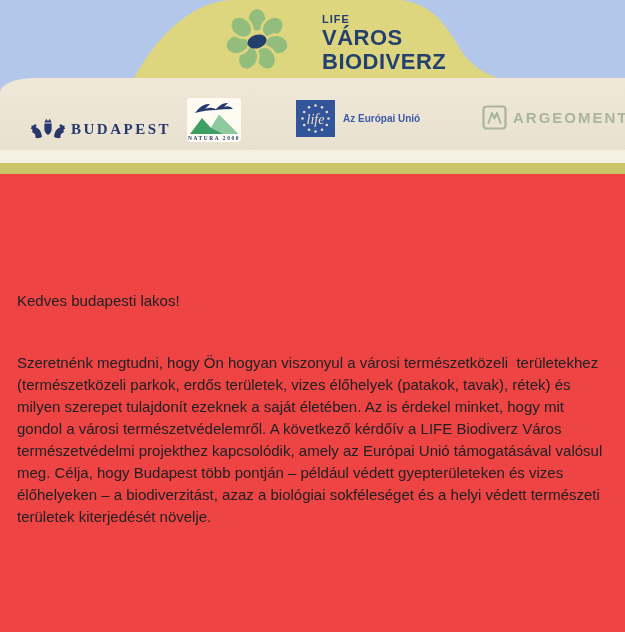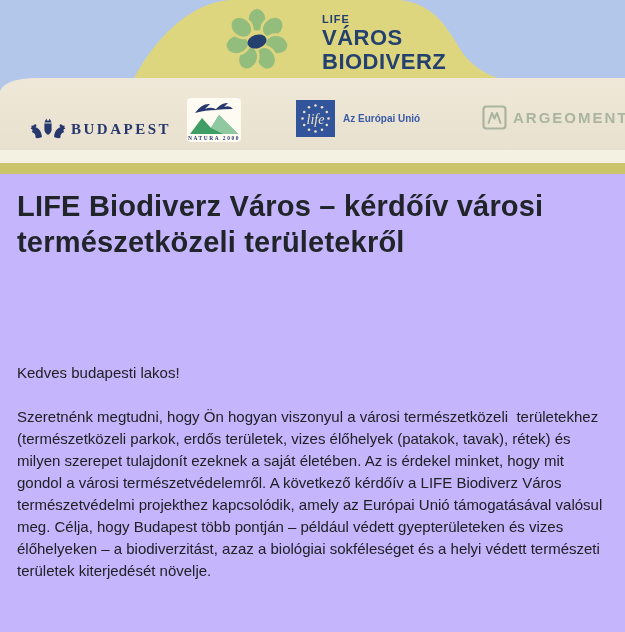--- a/index.html
+++ b/index.html
@@ -1,18 +1,18 @@
 <!DOCTYPE html>
 <html><head>
 <meta charset="utf-8">
 <style>
   * { margin:0; padding:0; box-sizing:border-box; }
   html,body { width:625px; height:632px; overflow:hidden; background:#ffffff;
               font-family:"Liberation Sans", sans-serif; }
-  .page { position:relative; width:625px; height:632px; background:#c4b5fd; }
+  .page { position:relative; width:625px; height:632px; background:#ef4444; }
 
   
   .banner { position:relative; width:625px; height:174px; background:#b3c7ea; }
   .hill { position:absolute; left:0; top:0; width:625px; height:78px; display:block; }
 
   .brand { position:absolute; left:218px; top:4px; display:flex; align-items:flex-start; }
   .flower { width:78px; height:72px; display:block; }
   .brand-text { margin-left:26px; padding-top:9px; color:#24406f; }
   .brand-life { font-size:11px; font-weight:700; letter-spacing:1px; margin-bottom:1px; }
   .brand-line { font-size:22px; font-weight:800; letter-spacing:0.5px; line-height:24px; }
@@ -38,21 +38,21 @@
   .band-light { position:absolute; left:0; top:150px; width:625px; height:13px; background:#f5f1e2; }
   .band-olive { position:absolute; left:0; top:163px; width:625px; height:11px; background:#ccc46a; }
 
   
   .content { padding:14px 16px 0 17px; }
   .title { font-size:29px; font-weight:700; line-height:36px; color:#212529;
            letter-spacing:0.2px; max-width:565px; }
   .para { font-size:15px; line-height:22px; color:#202124; white-space:pre-wrap;
           max-width:596px; }
   .para-greeting { margin-top:102px; }
-  .para-body { margin-top:22px; }
+  .para-body { margin-top:40px; }
 </style>
 </head>
 <body>
 
 <div class="page">
 
   <header class="banner">
 
     <svg class="hill" viewBox="0 0 625 78" preserveAspectRatio="none" aria-hidden="true">
       <path d="M134,78 C160,30 196,2 230,0 L400,0 C436,4 448,30 462,52 C471,65 483,73 498,78 Z" fill="#ded67f"></path>
@@ -134,18 +134,17 @@
         <path d="M6.5,18 L10,8 L12.5,13.5 L15,8 L18.5,18" fill="none" stroke="#a9b5a0" stroke-width="2" stroke-linejoin="round" stroke-linecap="round"></path>
       </svg>
       <span class="argeo-text">ARGEOMENTUM</span>
     </div>
 
     <div class="band-light"></div>
     <div class="band-olive"></div>
   </header>
 
   <main class="content">
-    <h1 class="title">LIFE Biodiverz Város – kérdőív városi természetközeli területekről</h1>
     <p class="para para-greeting">Kedves budapesti lakos!</p>
     <p class="para para-body">Szeretnénk megtudni, hogy Ön hogyan viszonyul a városi természetközeli  területekhez (természetközeli parkok, erdős területek, vizes élőhelyek (patakok, tavak), rétek) és milyen szerepet tulajdonít ezeknek a saját életében. Az is érdekel minket, hogy mit gondol a városi természetvédelemről. A következő kérdőív a LIFE Biodiverz Város természetvédelmi projekthez kapcsolódik, amely az Európai Unió támogatásával valósul meg. Célja, hogy Budapest több pontján – például védett gyepterületeken és vizes élőhelyeken – a biodiverzitást, azaz a biológiai sokféleséget és a helyi védett természeti  területek kiterjedését növelje.</p>
   </main>
 
 </div>
 
 </body></html>

